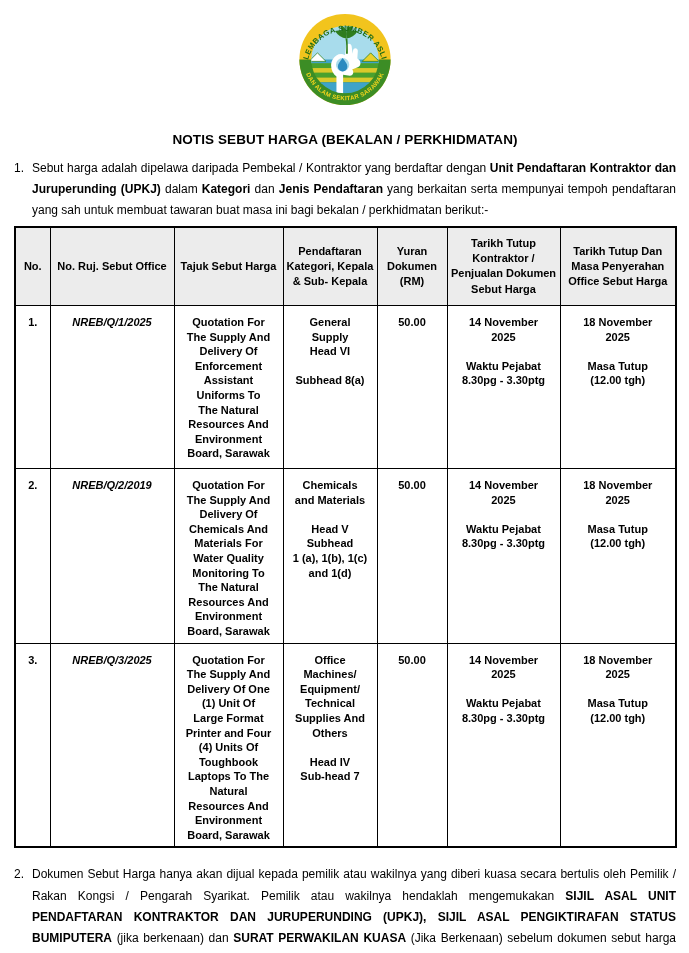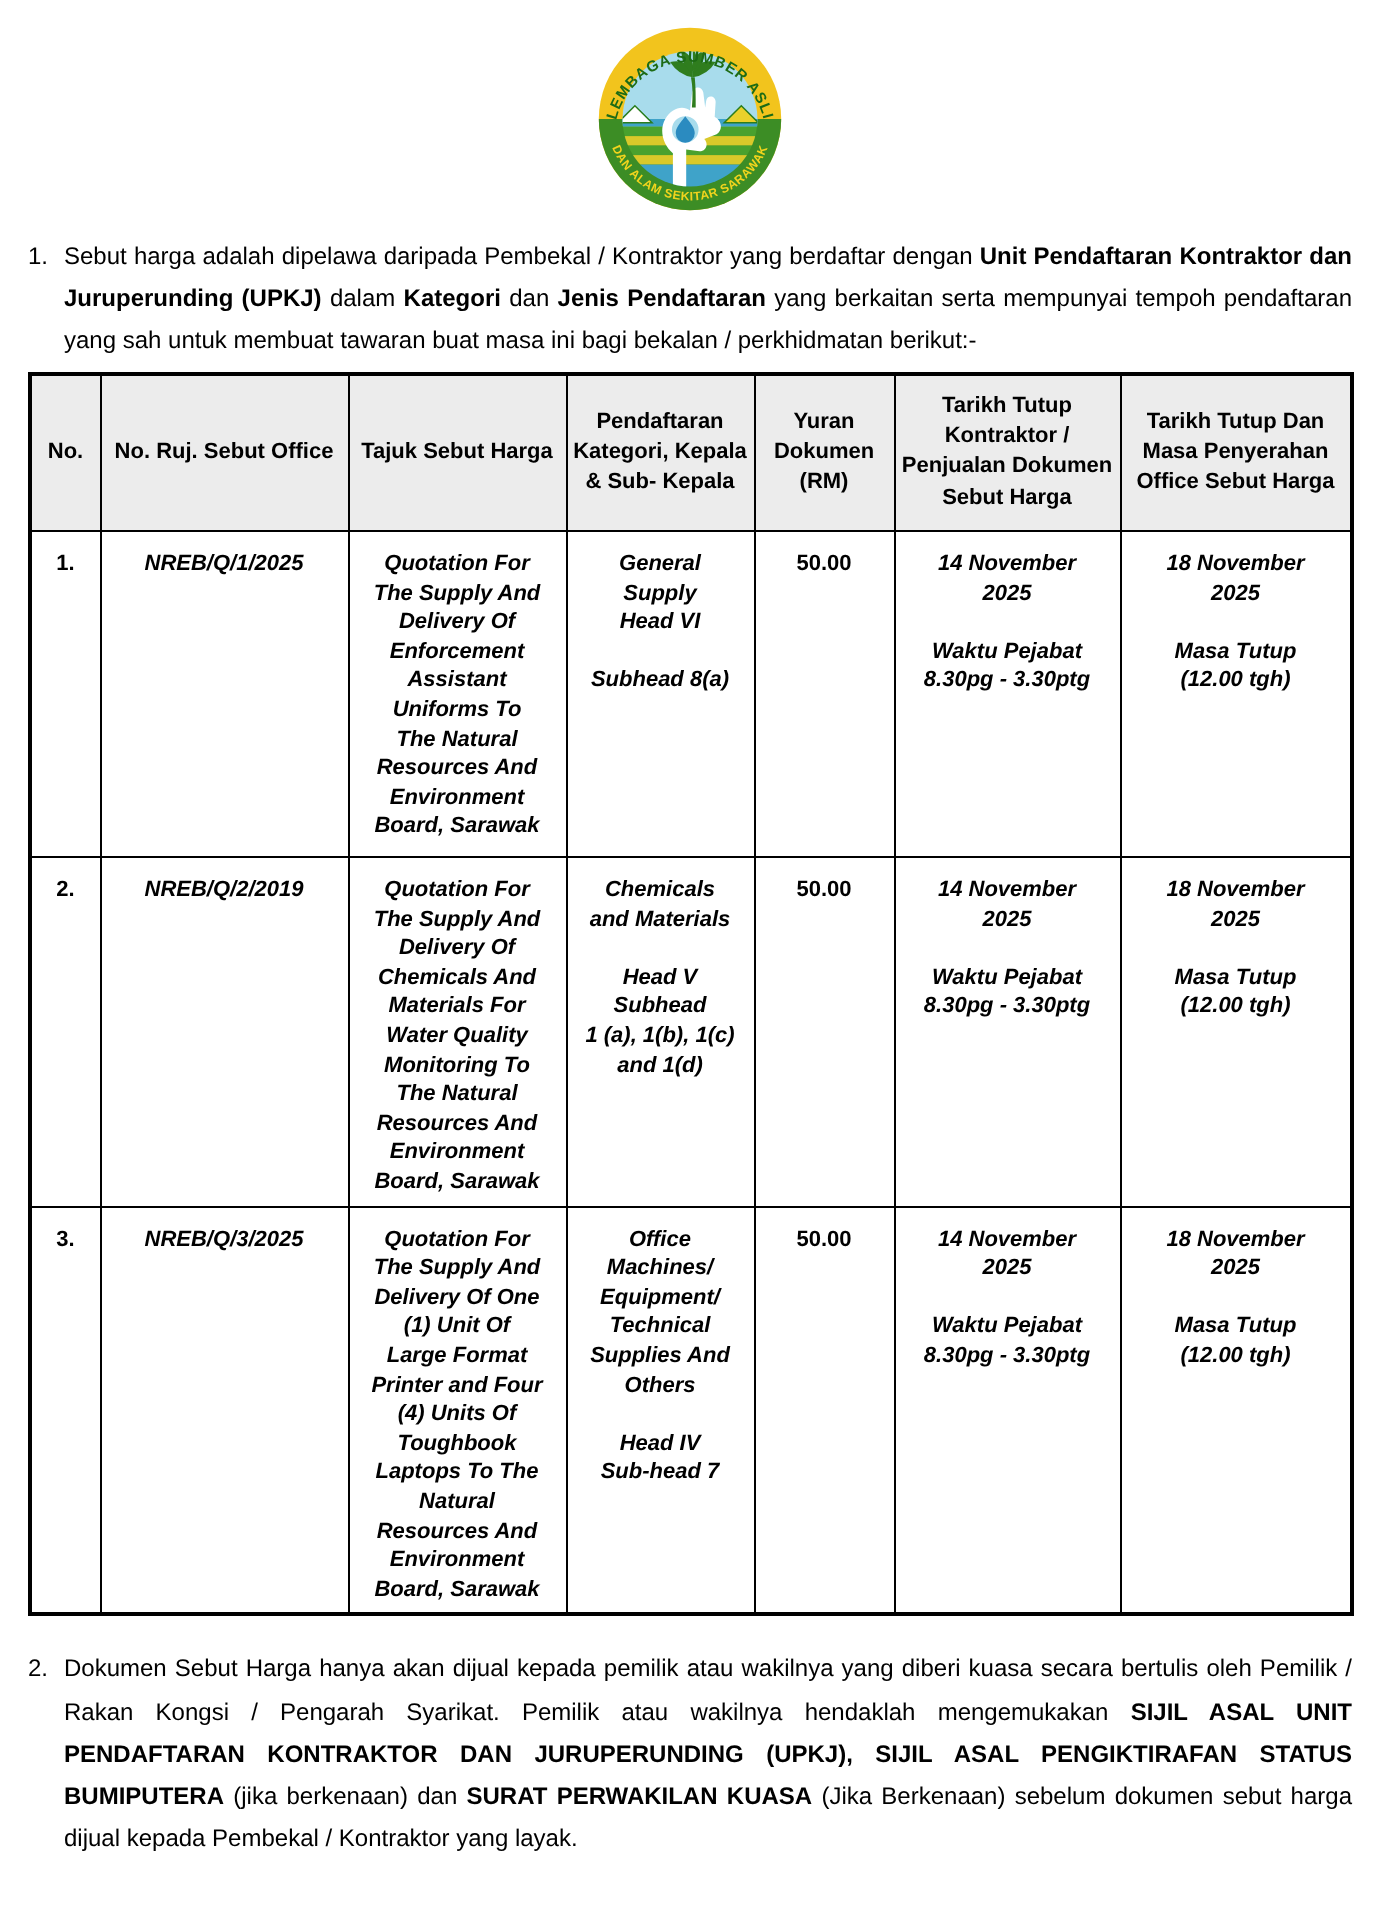--- a/index.html
+++ b/index.html
@@ -38,21 +38,21 @@
   table.quote thead th {
     background:#ececec; vertical-align:middle; text-align:center;
     padding:2px 3px; line-height:15.2px; font-weight:bold;
   }
   table.quote thead tr { height:79px; }
   table.quote td {
     vertical-align:top; text-align:center;
     padding:9px 4px 4px 4px; line-height:14.6px;
   }
   tr.r1 { height:163px; } tr.r2 { height:162px; } tr.r3 { height:199px; }
-  td.lines { white-space:pre-line;font-style:italic; }
+  td.lines { white-space:pre-line; }
   td.cell-ref { text-align:left; padding-left:10px;font-style:italic; }
   td.align-left { text-align:left; padding-left:9px; }
   td.align-center { text-align:center; }
 
   .para.last { margin-top:16px; }
 </style>
 </head>
 <body>
 
 <div class="page">
@@ -100,20 +100,21 @@
 
       <text font-size="8" font-weight="bold" fill="#1d6b15" letter-spacing="0.5">
         <textPath href="#arcTop" startOffset="50%" text-anchor="middle">LEMBAGA SUMBER ASLI</textPath>
       </text>
       <text font-size="6.4" font-weight="bold" fill="#f2d41d" letter-spacing="0.3">
         <textPath href="#arcBot" startOffset="50%" text-anchor="middle">DAN ALAM SEKITAR SARAWAK</textPath>
       </text>
     </svg>
   </div>
 
+  <h1 class="doc-title">NOTIS SEBUT HARGA (BEKALAN / PERKHIDMATAN)</h1>
 
   <div class="para">
     <span class="num">1.</span>
     <span class="ptext"><span>Sebut harga adalah dipelawa daripada Pembekal / Kontraktor yang berdaftar dengan </span><span class="b">Unit Pendaftaran Kontraktor dan Juruperunding (UPKJ)</span><span> dalam </span><span class="b">Kategori</span><span> dan </span><span class="b">Jenis Pendaftaran</span><span> yang berkaitan serta mempunyai tempoh pendaftaran yang sah untuk membuat tawaran buat masa ini bagi bekalan / perkhidmatan berikut:-</span></span>
   </div>
 
   <table class="quote">
     <colgroup>
       <col style="width:35px">
         <col style="width:124px">

